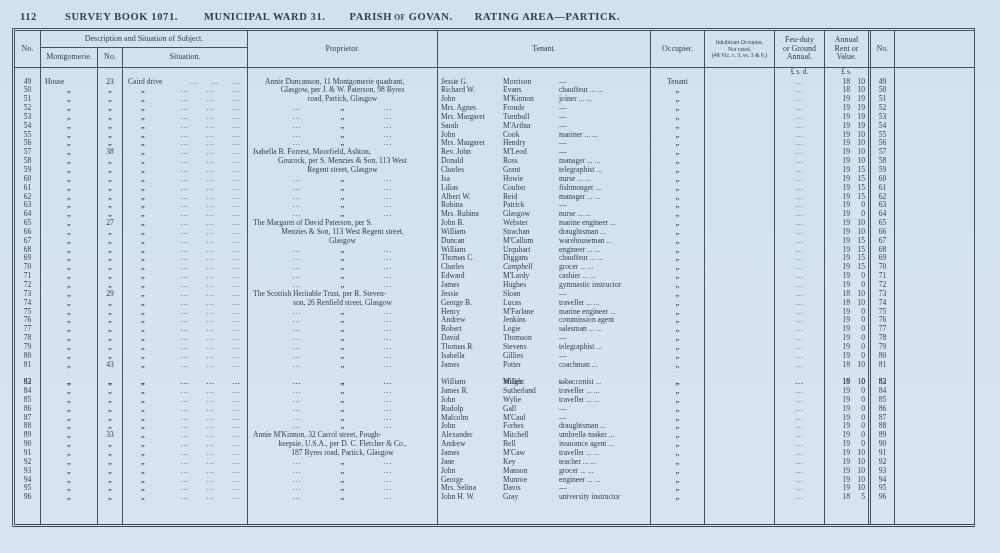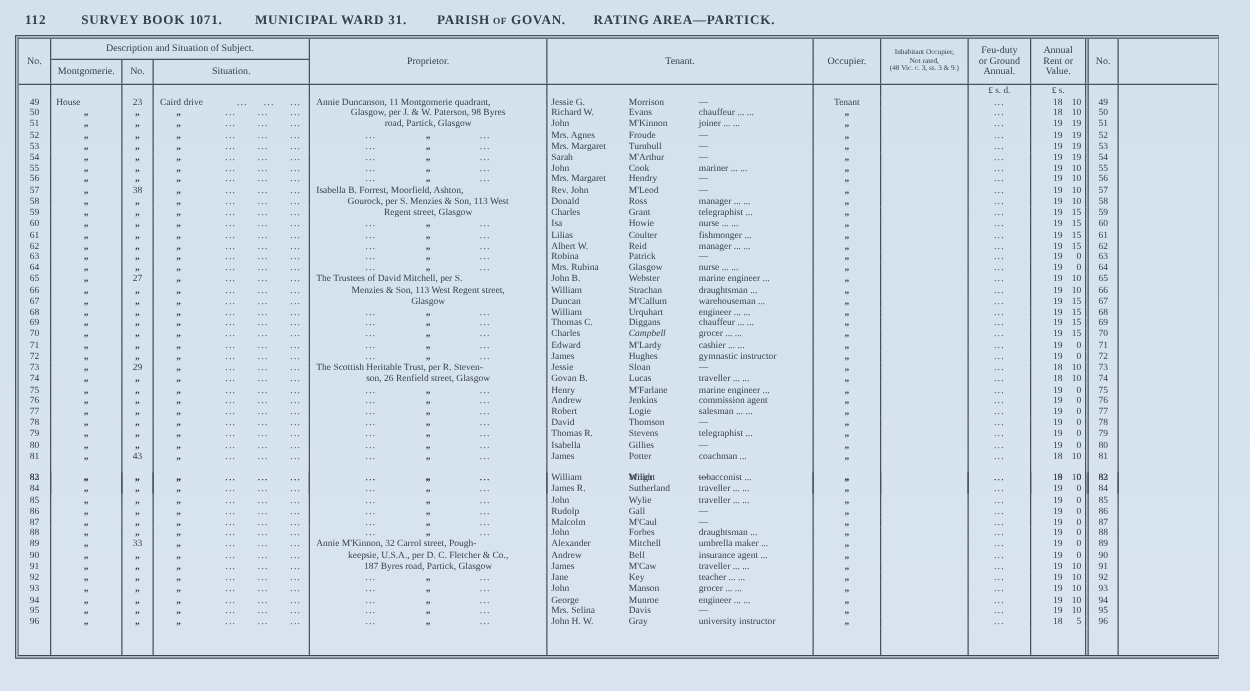--- a/index.html
+++ b/index.html
@@ -143,21 +143,21 @@
         <div class="grid brow">
           <div class="bc br ctr" style="grid-column: 1;">49</div>
           <div class="bc br dcol" style="grid-column: 2;">House</div>
           <div class="bc br ctr" style="grid-column: 3;">23</div>
           <div class="bc br sitcell" style="grid-column: 4;">
             <span class="sitname">Caird drive</span>
             <span class="dots">...</span>
             <span class="dots">...</span>
             <span class="dots">...</span>
           </div>
-          <div class="bc br propcell prop-s" style="grid-column: 5;">Annie Duncanson, 11 Montgomerie quadrant,</div>
+          <div class="bc br propcell prop-s" style="grid-column: 5; margin-left: 12px;">Annie Duncanson, 11 Montgomerie quadrant,</div>
           <div class="bc tfc" style="grid-column: 6;">Jessie G.</div>
           <div class="bc tsc" style="grid-column: 7;">Morrison</div>
           <div class="bc br toc" style="grid-column: 8;">—</div>
           <div class="bc br ctr" style="grid-column: 9;">Tenant</div>
           <div class="bc br" style="grid-column: 10;"></div>
           <div class="bc br ctr dots" style="grid-column: 11;">...</div>
           <div class="bc ctr" style="grid-column: 12;">
             <span class="rentL">18</span>
             <span class="rentS">10</span>
           </div>
@@ -567,21 +567,21 @@
         <div class="grid brow">
           <div class="bc br ctr" style="grid-column: 1;">65</div>
           <div class="bc br dcol dit ditto" style="grid-column: 2;">„</div>
           <div class="bc br ctr" style="grid-column: 3;">27</div>
           <div class="bc br sitcell" style="grid-column: 4;">
             <span class="sitname dit ditto">„</span>
             <span class="dots">...</span>
             <span class="dots">...</span>
             <span class="dots">...</span>
           </div>
-          <div class="bc br propcell prop-s" style="grid-column: 5;">The Trustees of David Mitchell, per S.</div>
+          <div class="bc br propcell prop-s" style="grid-column: 5;">The Margaret of David Paterson, per S.</div>
           <div class="bc tfc" style="grid-column: 6;">John B.</div>
           <div class="bc tsc" style="grid-column: 7;">Webster</div>
           <div class="bc br toc" style="grid-column: 8;">marine engineer ...</div>
           <div class="bc br ctr ditto" style="grid-column: 9;">„</div>
           <div class="bc br" style="grid-column: 10;"></div>
           <div class="bc br ctr dots" style="grid-column: 11;">...</div>
           <div class="bc ctr" style="grid-column: 12;">
             <span class="rentL">19</span>
             <span class="rentS">10</span>
           </div>
@@ -804,21 +804,21 @@
           <div class="bc br ctr" style="grid-column: 1;">74</div>
           <div class="bc br dcol dit ditto" style="grid-column: 2;">„</div>
           <div class="bc br ctr ditto" style="grid-column: 3;">„</div>
           <div class="bc br sitcell" style="grid-column: 4;">
             <span class="sitname dit ditto">„</span>
             <span class="dots">...</span>
             <span class="dots">...</span>
             <span class="dots">...</span>
           </div>
           <div class="bc br propcell prop-c" style="grid-column: 5;">son, 26 Renfield street, Glasgow</div>
-          <div class="bc tfc" style="grid-column: 6;">Govan B.</div>
+          <div class="bc tfc" style="grid-column: 6;">George B.</div>
           <div class="bc tsc" style="grid-column: 7;">Lucas</div>
           <div class="bc br toc" style="grid-column: 8;">traveller ...  ...</div>
           <div class="bc br ctr ditto" style="grid-column: 9;">„</div>
           <div class="bc br" style="grid-column: 10;"></div>
           <div class="bc br ctr dots" style="grid-column: 11;">...</div>
           <div class="bc ctr" style="grid-column: 12;">
             <span class="rentL">18</span>
             <span class="rentS">10</span>
           </div>
           <div class="bc br ctr norcell" style="grid-column: 13;">74</div>

